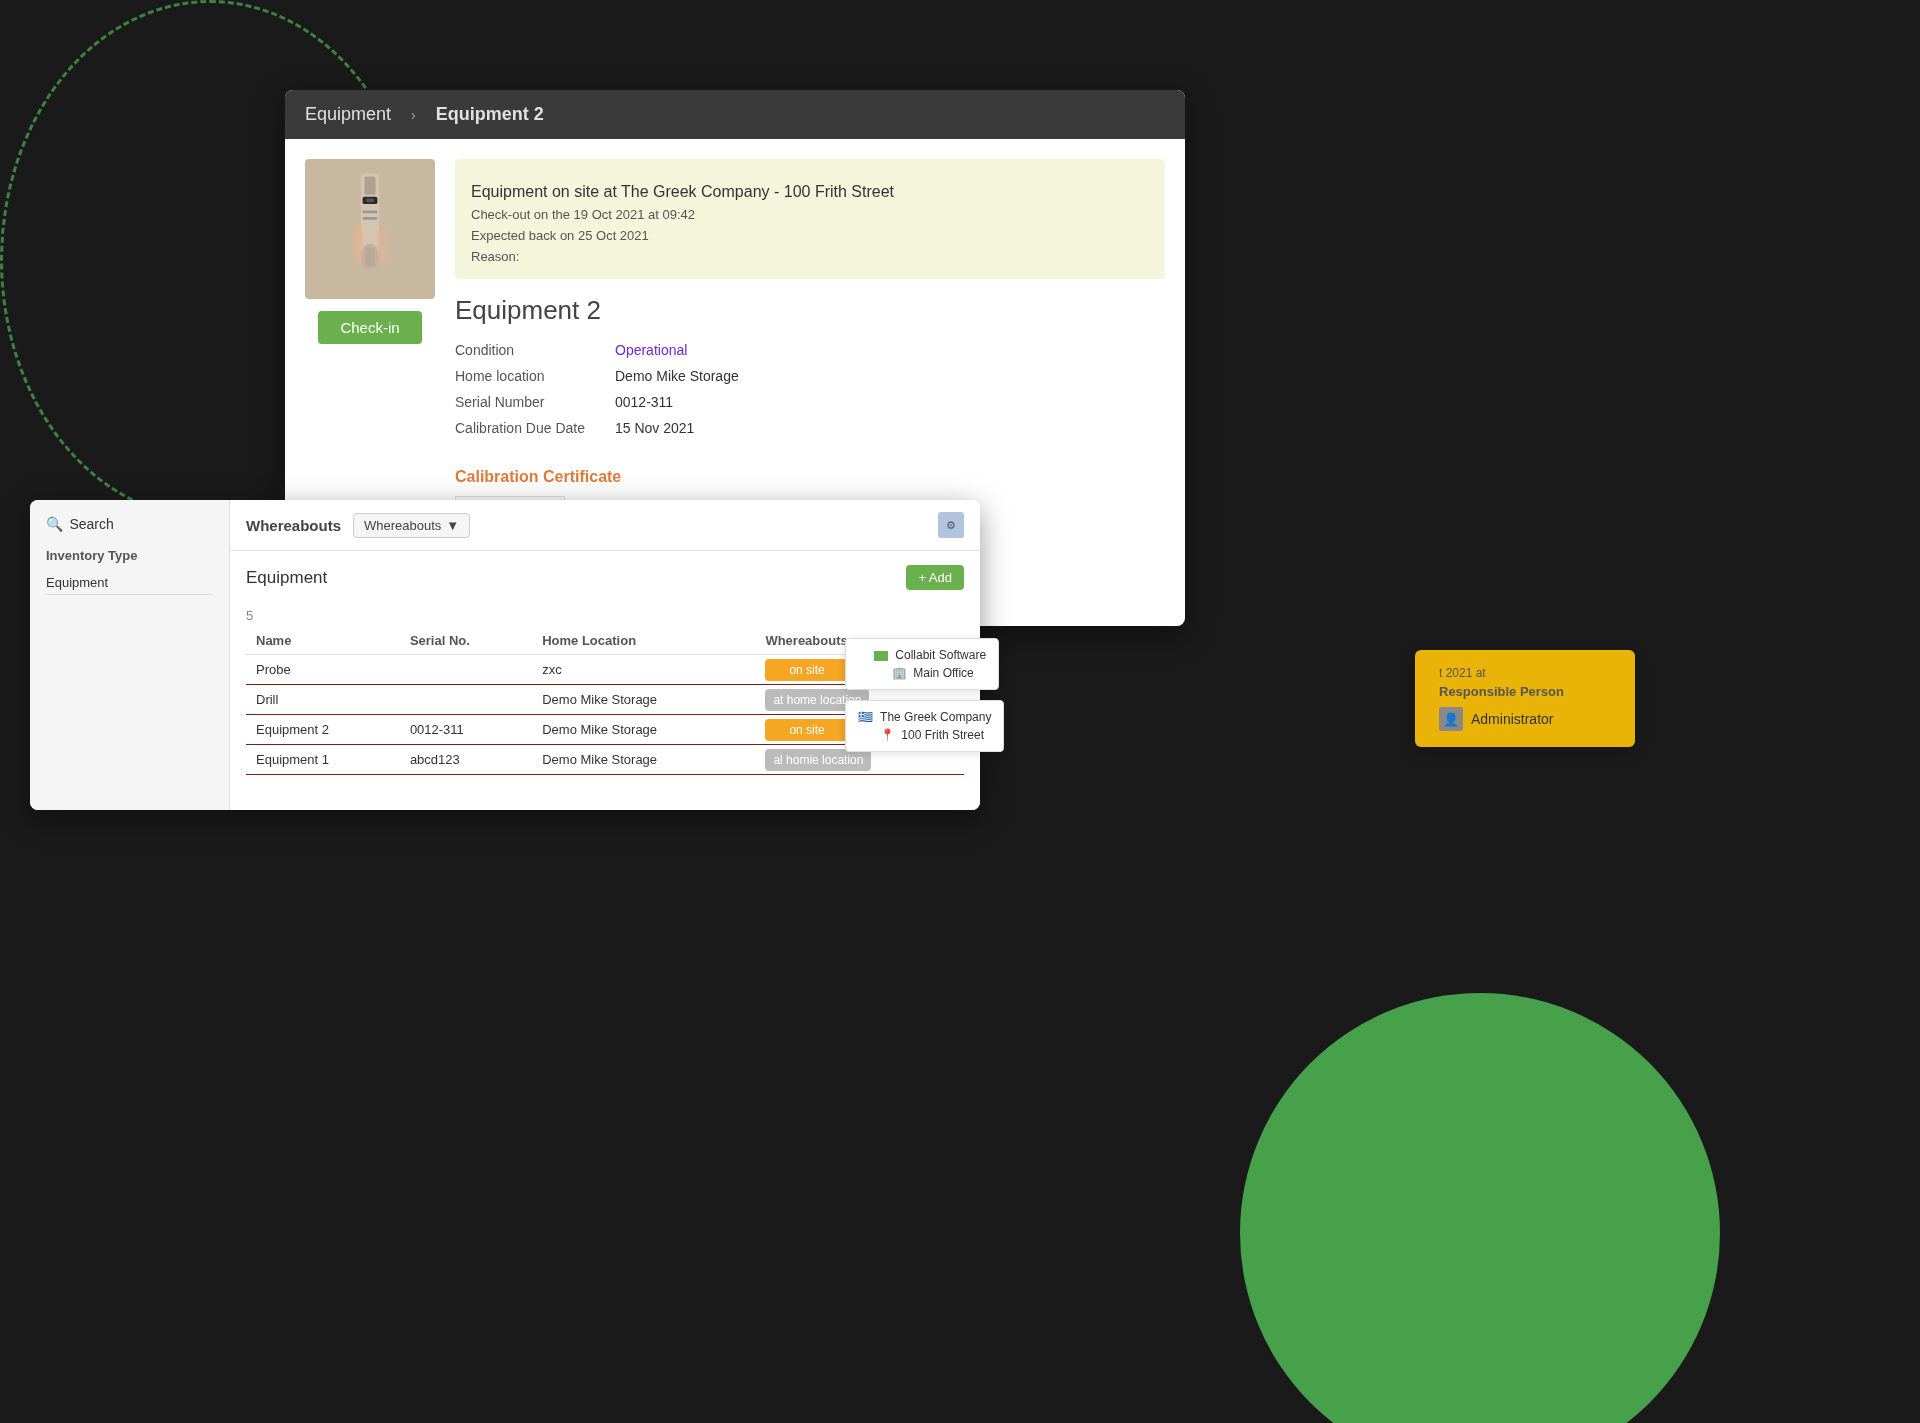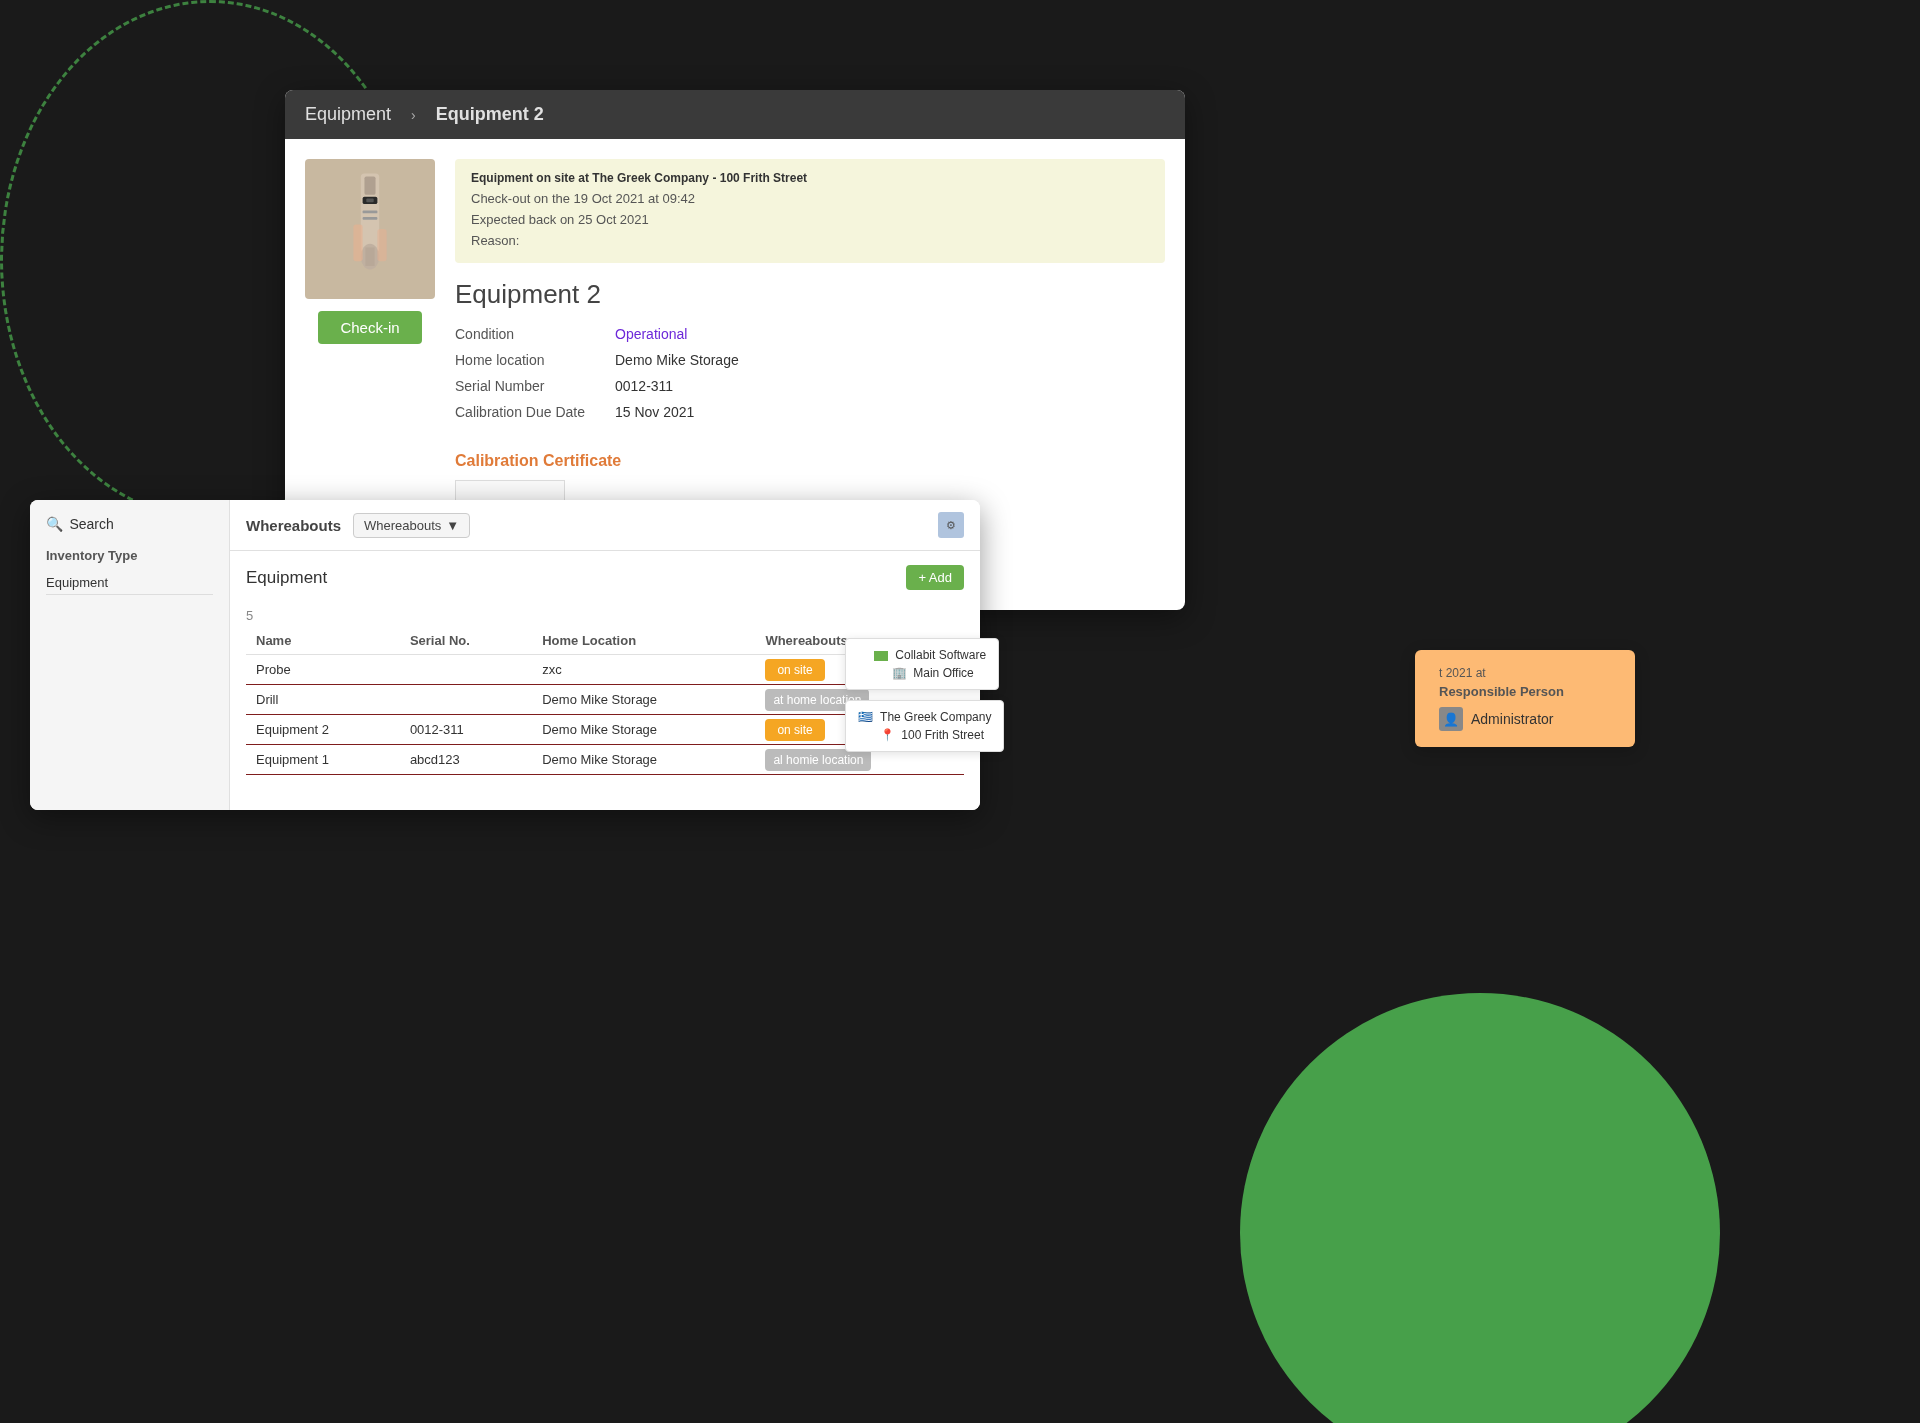--- a/index.html
+++ b/index.html
@@ -115,24 +115,25 @@
     }
 
     .status-banner {
       background: #f5f5dc;
       padding: 12px 16px;
       border-radius: 4px;
       margin-bottom: 16px;
     }
 
     .status-banner-title {
-      font-size: 12px;
-      font-weight: 700;
+      font-size: 16px;
+      font-weight: 400;
       color: #333;
       margin-bottom: 4px;
+      margin-top: 12px;
     }
 
     .status-banner-sub {
       font-size: 13px;
       color: #555;
       line-height: 1.6;
     }
 
     .equipment-name {
       font-size: 26px;
@@ -181,21 +182,21 @@
       padding-bottom: 6px;
       font-size: 11px;
       color: #666;
     }
 
     
     .responsible-card {
       position: absolute;
       top: 650px;
       right: 285px;
-      background: #fdba74;
+      background: #eab308;
       border-radius: 6px;
       padding: 16px 24px;
       box-shadow: 0 4px 16px rgba(0,0,0,0.2);
       min-width: 220px;
     }
 
     .responsible-card-label {
       font-size: 13px;
       color: #555;
       margin-bottom: 8px;
@@ -255,21 +256,21 @@
     .sidebar-item {
       font-size: 13px;
       color: #333;
       padding: 4px 0;
       border-bottom: 1px solid #ddd;
     }
 
     .badge-on-site {
       background: #f5a623;
       color: #fff;
-      padding: 4px 12px;
+      padding: 4px 24px;
       border-radius: 4px;
       font-size: 12px;
       font-weight: 500;
       white-space: nowrap;
     }
 
     .badge-at-home {
       background: #bbb;
       color: #fff;
       padding: 4px 8px;

